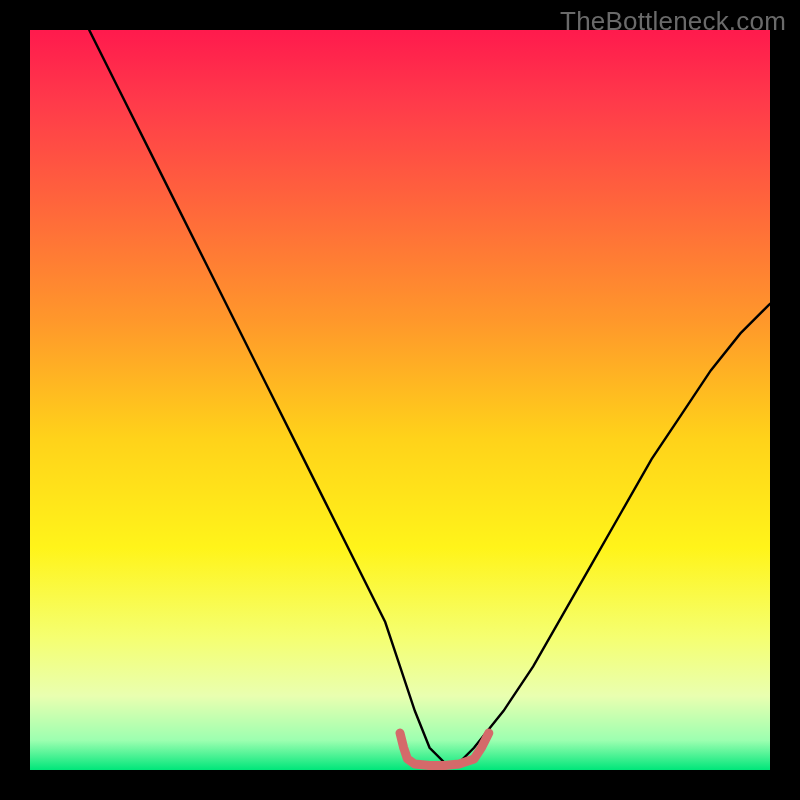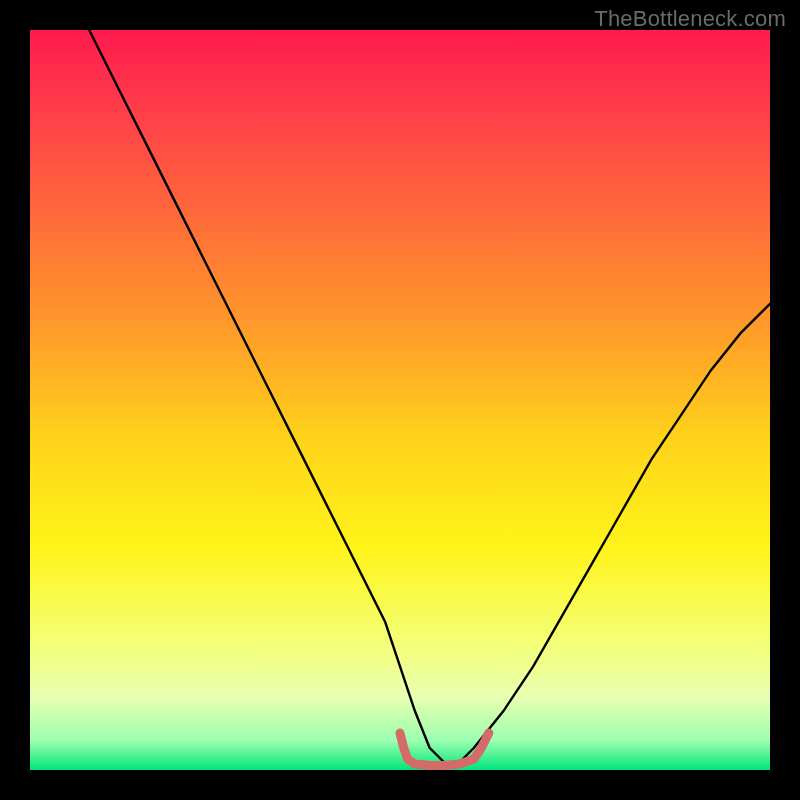--- a/index.html
+++ b/index.html
@@ -27,21 +27,21 @@
       #e9ffb0 90%,
       #9cffb0 96%,
       #00e67a 100%
     );
   }
   .watermark {
     position: absolute;
     top: 6px;
     right: 14px;
     font-family: Arial, Helvetica, sans-serif;
-    font-size: 22px;
+    font-size: 26px;
     color: #6a6a6a;
     font-weight: 500;
     letter-spacing: 0.2px;
     user-select: none;
   }
   svg.curve {
     position: absolute;
     left: 0; top: 0;
     width: 100%;
     height: 100%;

